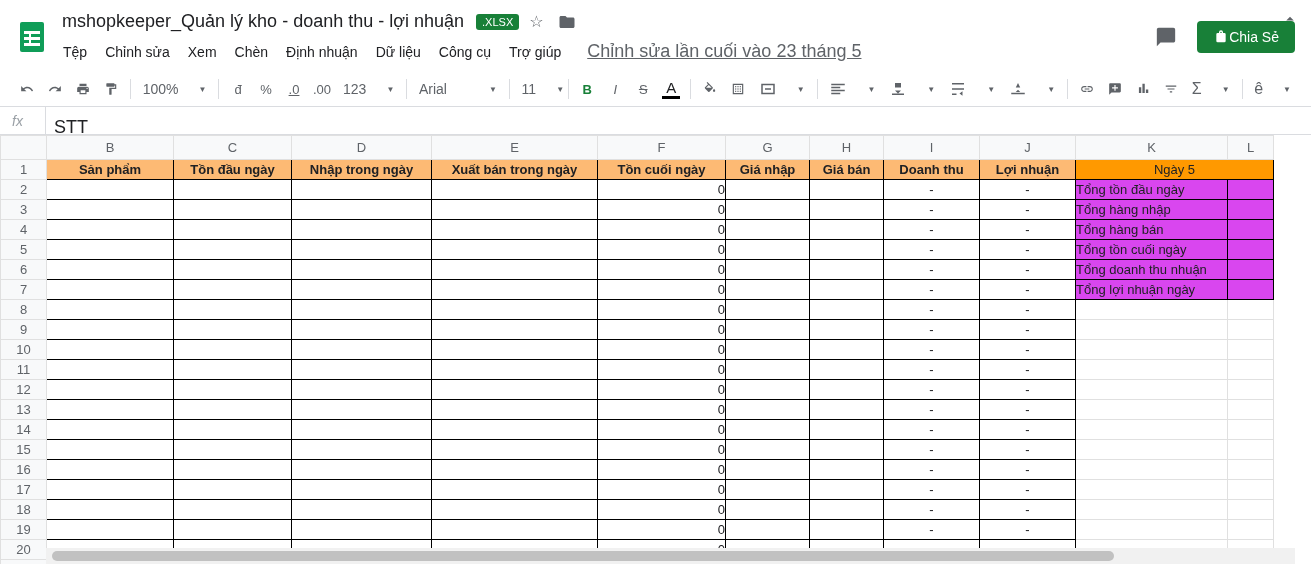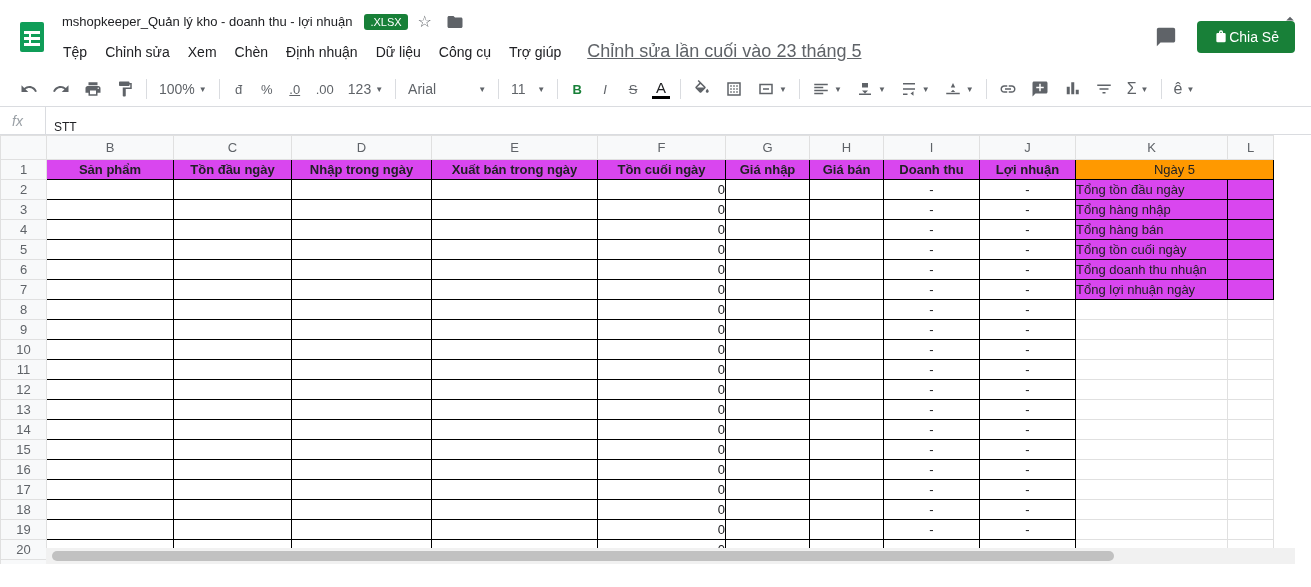--- a/index.html
+++ b/index.html
@@ -4,56 +4,56 @@
 <style>
 * { margin: 0; padding: 0; box-sizing: border-box; }
 body { font-family: Arial, sans-serif; font-size: 13px; color: #202124; background: #fff; overflow: hidden; }
 
 
 .header { display: flex; align-items: center; padding: 8px 12px 0 12px; }
 .logo { width: 40px; height: 40px; display: flex; align-items: center; justify-content: center; cursor: pointer; margin-right: 4px; flex-shrink: 0; }
 .logo svg { width: 36px; height: 36px; }
 .title-area { flex: 1; min-width: 0; }
 .title-row { display: flex; align-items: center; gap: 6px; }
-.doc-title { font-size: 13px; color: #202124; padding: 2px 6px; }
+.doc-title { font-size: 18px; color: #202124; padding: 2px 6px; }
 .badge { background: #188038; color: #fff; font-size: 11px; padding: 2px 6px; border-radius: 3px; font-weight: 500; }
 .star-icon { color: #5f6368; cursor: pointer; font-size: 16px; padding: 4px; }
 .folder-icon { color: #5f6368; cursor: pointer; padding: 4px; display: flex; }
 .menu-row { display: flex; align-items: center; gap: 4px; margin-top: 2px; }
 .menu-item { padding: 4px 7px; cursor: pointer; border-radius: 3px; font-size: 14px; color: #202124; }
 .last-edit { color: #5f6368; font-size: 18px; text-decoration: underline; padding: 4px 7px; cursor: pointer; margin-left: 8px; }
 .header-right { display: flex; align-items: center; gap: 14px; padding-right: 4px; flex-shrink: 0; }
 .comment-icon { color: #5f6368; cursor: pointer; padding: 6px; display: flex; }
 .share-btn { background: #188038; color: #fff; padding: 8px 16px; border-radius: 4px; cursor: pointer; display: flex; align-items: center; font-size: 14px; font-weight: 500; border: none; }
 
 
 .toolbar { display: flex; align-items: center; padding: 4px 14px; border-bottom: 1px solid #dadce0; gap: 2px; margin-top: 6px; }
 .tb-btn { padding: 6px; cursor: pointer; border-radius: 3px; color: #5f6368; display: flex; align-items: center; justify-content: center; min-width: 26px; height: 26px; }
 .tb-btn.active { color: #188038; }
 .tb-sep { width: 1px; height: 20px; background: #dadce0; margin: 0 4px; }
-.tb-select { padding: 4px 6px; cursor: pointer; display: flex; align-items: center; gap: 4px; color: #5f6368; font-size: 14px; }
+.tb-select { padding: 4px 6px; cursor: pointer; display: flex; align-items: center; gap: 20px; color: #5f6368; font-size: 14px; }
 .caret { font-size: 8px; }
 .tb-dropdown { display: flex; align-items: center; }
 .font-color-btn { display: flex; flex-direction: column; align-items: center; padding: 2px 4px; cursor: pointer; }
 .font-color-under { width: 18px; height: 3px; background: #000; }
 
 
 .formula-bar { display: flex; align-items: center; border-bottom: 1px solid #dadce0; height: 28px; }
 .fx-label { width: 46px; color: #9aa0a6; font-style: italic; padding: 0 12px; font-size: 14px; border-right: 1px solid #dadce0; height: 100%; display: flex; align-items: center; }
-.formula-input { flex: 1; padding: 0 8px; font-size: 12px; color: #202124; margin-top: 13px; }
+.formula-input { flex: 1; padding: 0 8px; font-size: 18px; color: #202124; margin-top: 13px; }
 
 
 .grid-wrapper { overflow: auto; height: calc(587px - 158px); position: relative; }
 .sheet { border-collapse: collapse; table-layout: fixed; }
 .sheet th, .sheet td { border: 1px solid #e0e0e0; font-size: 13px; padding: 0; position: relative; box-sizing: border-box; }
 .col-header { background: #f8f9fa; color: #5f6368; text-align: center; height: 24px; font-weight: normal; font-size: 11px; }
 .row-header { background: #f8f9fa; color: #5f6368; text-align: center; width: 46px; font-weight: normal; font-size: 11px; }
 .corner { background: #f8f9fa; width: 46px; height: 24px; }
 .cell { height: 20px; padding: 0 4px; overflow: hidden; white-space: nowrap; }
-.hdr-cell { font-weight: bold; text-align: center; border: 1px solid #000 !important; background: #d946ef; }
+.hdr-cell { font-weight: bold; text-align: center; border: 1px solid #000 !important; background: #fdba74; }
 .data-bordered { border: 1px solid #000 !important; }
 .tr { text-align: right; }
 .tc { text-align: center; }
 .orange-bg { background: #ff9900; text-align: center; border: 1px solid #000 !important; }
 .yellow-bg { background: #d946ef; border: 1px solid #000 !important; padding: 0 4px; }
 .col-B { width: 127px; }
 .col-C { width: 118px; }
 .col-D { width: 140px; }
 .col-E { width: 166px; }
 .col-F { width: 128px; }

